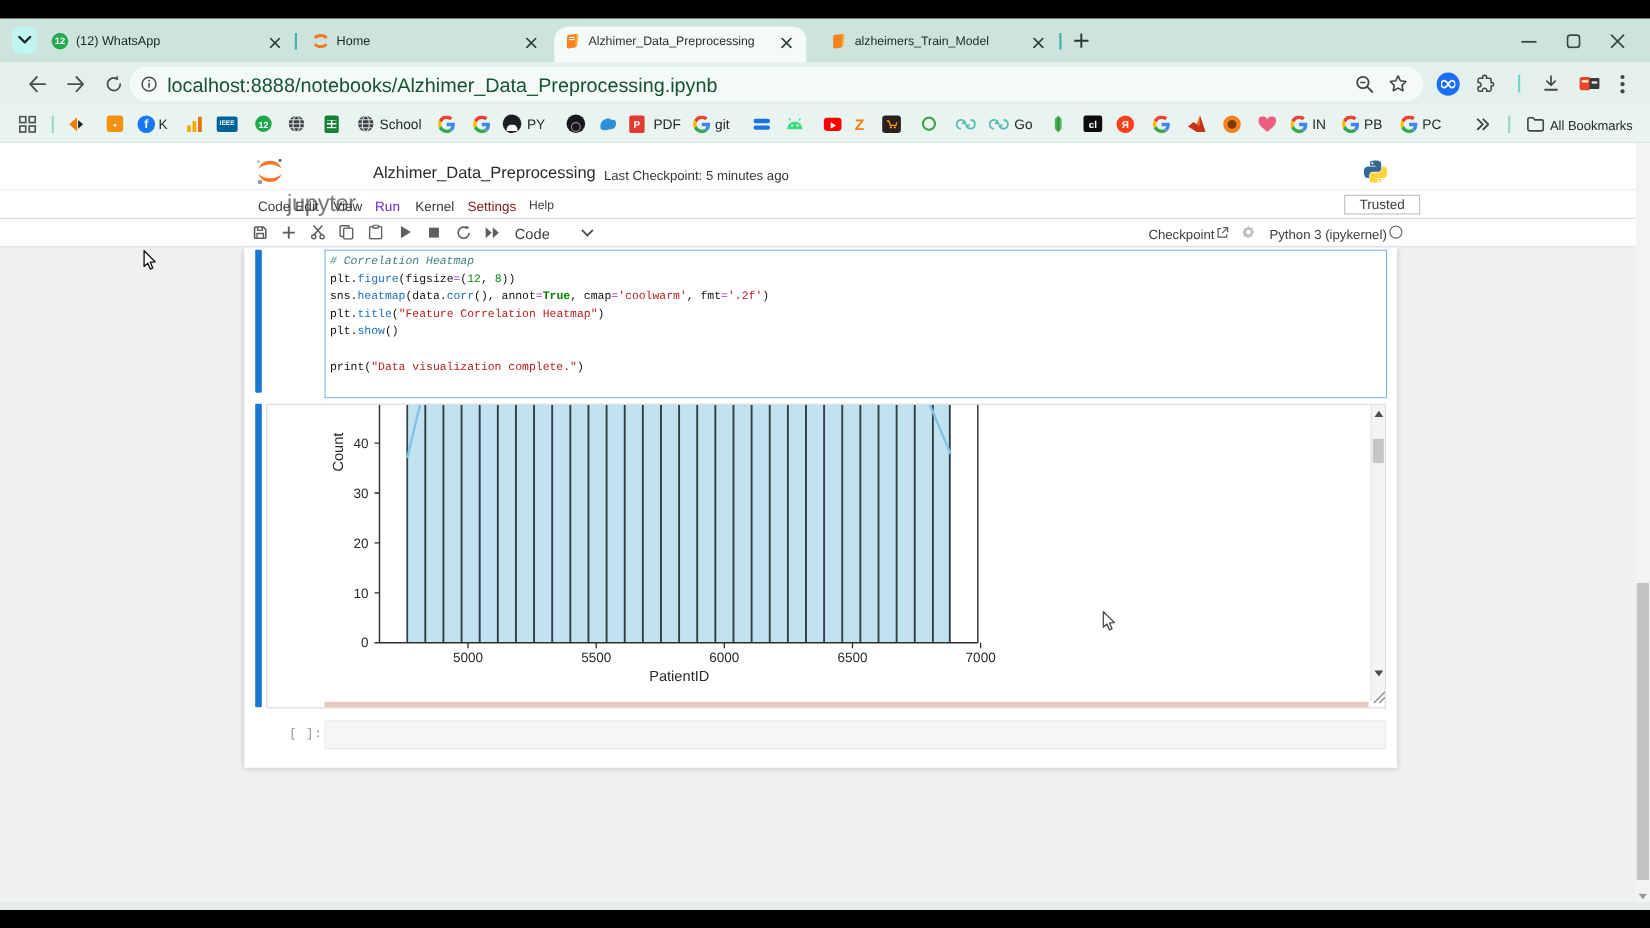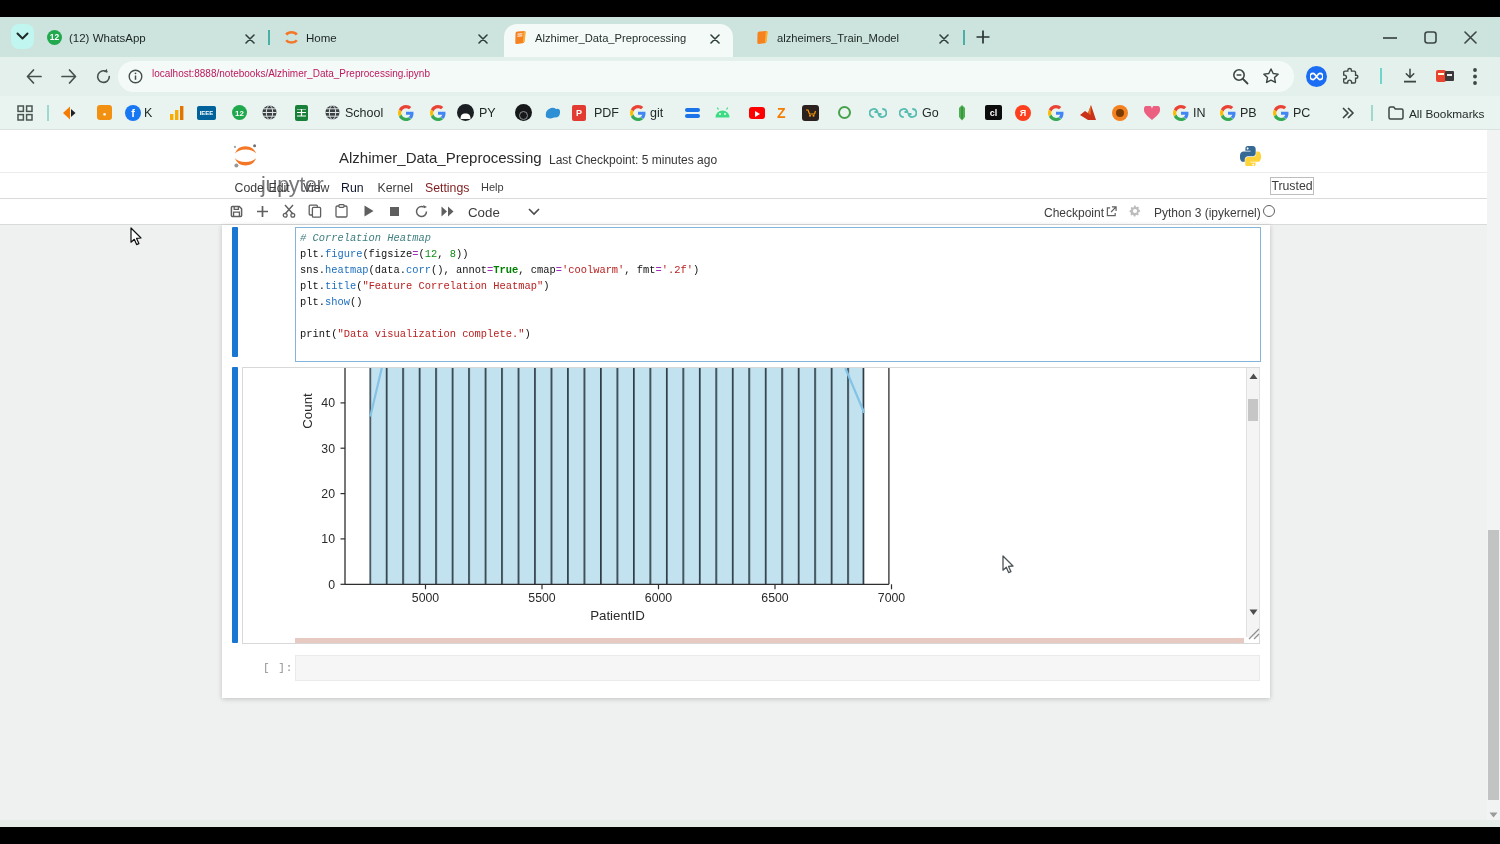--- a/index.html
+++ b/index.html
@@ -72,21 +72,21 @@
 <svg class="abs" style="left:95px;top:11px" width="17" height="17" viewBox="0 0 19 19">
           <path d="M16 9.5 A6.5 6.5 0 1 1 13.2 4.2" fill="none" stroke="#46514d" stroke-width="1.8" stroke-linecap="round"></path>
           <path d="M13.4 0.8 L13.6 4.8 L9.8 4.4 Z" fill="#46514d"></path>
         </svg>
 <div class="abs" style="left:118px;top:4px;width:1176px;height:31px;border-radius:16px;background:#f4faf8;"></div>
 <svg class="abs" style="left:128px;top:12px" width="15" height="15" viewBox="0 0 15 15">
           <circle cx="7.5" cy="7.5" r="6.3" fill="none" stroke="#45504c" stroke-width="1.4"></circle>
           <path d="M7.5 6.5 V10.8" stroke="#45504c" stroke-width="1.5"></path>
           <circle cx="7.5" cy="4.3" r="0.9" fill="#45504c"></circle>
         </svg>
-<div class="abs" style="left:152px;top:11px;font-size:10px;color:#be185d;">localhost:8888/notebooks/Alzhimer_Data_Preprocessing.ipynb</div>
+<div class="abs" style="left:152px;top:11px;font-size:18px;color:#14532d;">localhost:8888/notebooks/Alzhimer_Data_Preprocessing.ipynb</div>
 <svg class="abs" style="left:1232px;top:11px" width="17" height="17" viewBox="0 0 17 17">
           <circle cx="7" cy="7" r="5.2" fill="none" stroke="#3c4643" stroke-width="1.6"></circle>
           <path d="M4.6 7 H9.4" stroke="#3c4643" stroke-width="1.5"></path>
           <path d="M11 11 L15.5 15.5" stroke="#3c4643" stroke-width="1.8" stroke-linecap="round"></path>
         </svg>
 <svg class="abs" style="left:1262px;top:10px" width="18" height="18" viewBox="0 0 24 24">
           <path d="M12 2.6 L14.9 8.6 21.5 9.5 16.7 14.1 17.9 20.6 12 17.5 6.1 20.6 7.3 14.1 2.5 9.5 9.1 8.6 Z" fill="none" stroke="#3c4643" stroke-width="1.9" stroke-linejoin="round"></path>
         </svg>
 <div class="abs" style="left:1306px;top:9px;width:21px;height:21px;border-radius:50%;background:#1b6ef3;"></div>
 <svg class="abs" style="left:1310px;top:15px" width="13" height="9" viewBox="0 0 13 9">
@@ -281,25 +281,25 @@
 <div class="abs" style="left:339px;top:132px;font-size:15px;color:#2b2b2b;">Alzhimer_Data_Preprocessing</div>
 <div class="abs" style="left:549px;top:136px;font-size:12px;color:#363636;">Last Checkpoint: 5 minutes ago</div>
 <svg class="abs" style="left:1240px;top:128px" width="21" height="21" viewBox="0 0 48 48">
         <path fill="#366994" d="M23.8 2c-2 0-3.9.2-5.6.5-5 .9-5.9 2.7-5.9 6.1v4.5h11.8v1.5H7.9c-3.4 0-6.4 2-7.3 5.9-1.1 4.4-1.1 7.2 0 11.8.8 3.4 2.8 5.9 6.2 5.9h4v-5.3c0-3.9 3.4-7.3 7.3-7.3h11.8c3.2 0 5.9-2.7 5.9-5.9V8.6c0-3.2-2.7-5.5-5.9-6.1C28 2.1 25.8 2 23.8 2zm-6.4 3.6c1.2 0 2.2 1 2.2 2.2S18.6 10 17.4 10s-2.2-1-2.2-2.2 1-2.2 2.2-2.2z"></path>
         <path fill="#ffd43b" d="M36.9 14.6v5.2c0 4-3.4 7.4-7.3 7.4H17.8c-3.2 0-5.9 2.8-5.9 5.9v11.1c0 3.2 2.7 5 5.9 5.9 3.7 1.1 7.3 1.3 11.8 0 3-.9 5.9-2.6 5.9-5.9v-4.4H23.7v-1.5h17.7c3.4 0 4.7-2.4 5.9-5.9 1.2-3.7 1.2-7.2 0-11.8-.8-3.4-2.4-5.9-5.9-5.9h-4.5zm-6.6 28.1c1.2 0 2.2 1 2.2 2.2s-1 2.2-2.2 2.2-2.2-1-2.2-2.2 1-2.2 2.2-2.2z"></path>
       </svg>
 <div class="abs" style="left:0;top:155px;width:1500px;height:1px;background:#ececec;"></div>
 <div class="abs" style="left:234.5px;top:163.5px;font-size:12.3px;color:#3c3c3c;">Code</div>
 <div class="abs" style="left:268.5px;top:163.5px;font-size:12.3px;color:#3c3c3c;">Edit</div>
 <div class="abs" style="left:303px;top:163.5px;font-size:12.3px;color:#3c3c3c;">View</div>
-<div class="abs" style="left:341px;top:163.5px;font-size:12.3px;color:#0f172a;">Run</div>
+<div class="abs" style="left:341px;top:163.5px;font-size:12.3px;color:#6d28d9;">Run</div>
 <div class="abs" style="left:377.5px;top:163.5px;font-size:12.3px;color:#3c3c3c;">Kernel</div>
 <div class="abs" style="left:425px;top:163.5px;font-size:12.3px;color:#7f1d1d;">Settings</div>
 <div class="abs" style="left:481px;top:163.5px;font-size:11px;color:#3c3c3c;">Help</div>
-<div class="abs" style="left:1222px;top:160px;width:44px;height:18px;border:1px solid #bdbdbd;background:#fff;font-size:12.3px;color:#3c3c3c;text-align:center;line-height:16px;margin-left:48px;">Trusted</div>
+<div class="abs" style="left:1222px;top:160px;width:69px;height:18px;border:1px solid #bdbdbd;background:#fff;font-size:12.3px;color:#3c3c3c;text-align:center;line-height:16px;">Trusted</div>
 <div class="abs" style="left:0;top:180.5px;width:1500px;height:1px;background:#dadada;"></div>
 <svg class="abs" style="left:230px;top:188px" width="13" height="13" viewBox="0 0 13 13">
         <path d="M1.4 2.4 A1 1 0 0 1 2.4 1.4 H9.3 L11.6 3.7 V10.6 A1 1 0 0 1 10.6 11.6 H2.4 A1 1 0 0 1 1.4 10.6 Z" fill="none" stroke="#5f5f5f" stroke-width="1.5"></path>
         <path d="M3.6 11.2 V7.2 H9.4 V11.2 M4.2 1.6 V4.4 H8.4 V1.6" fill="none" stroke="#5f5f5f" stroke-width="1.3"></path>
       </svg>
 <svg class="abs" style="left:256px;top:188px" width="13" height="13">
         <path d="M6.5 1 V12 M1 6.5 H12" stroke="#5f5f5f" stroke-width="1.7"></path>
       </svg>
 <svg class="abs" style="left:282px;top:187px" width="14" height="14" viewBox="0 0 14 14">
         <path d="M3 1 L11 10 M11 1 L3 10" stroke="#5f5f5f" stroke-width="1.4"></path>

